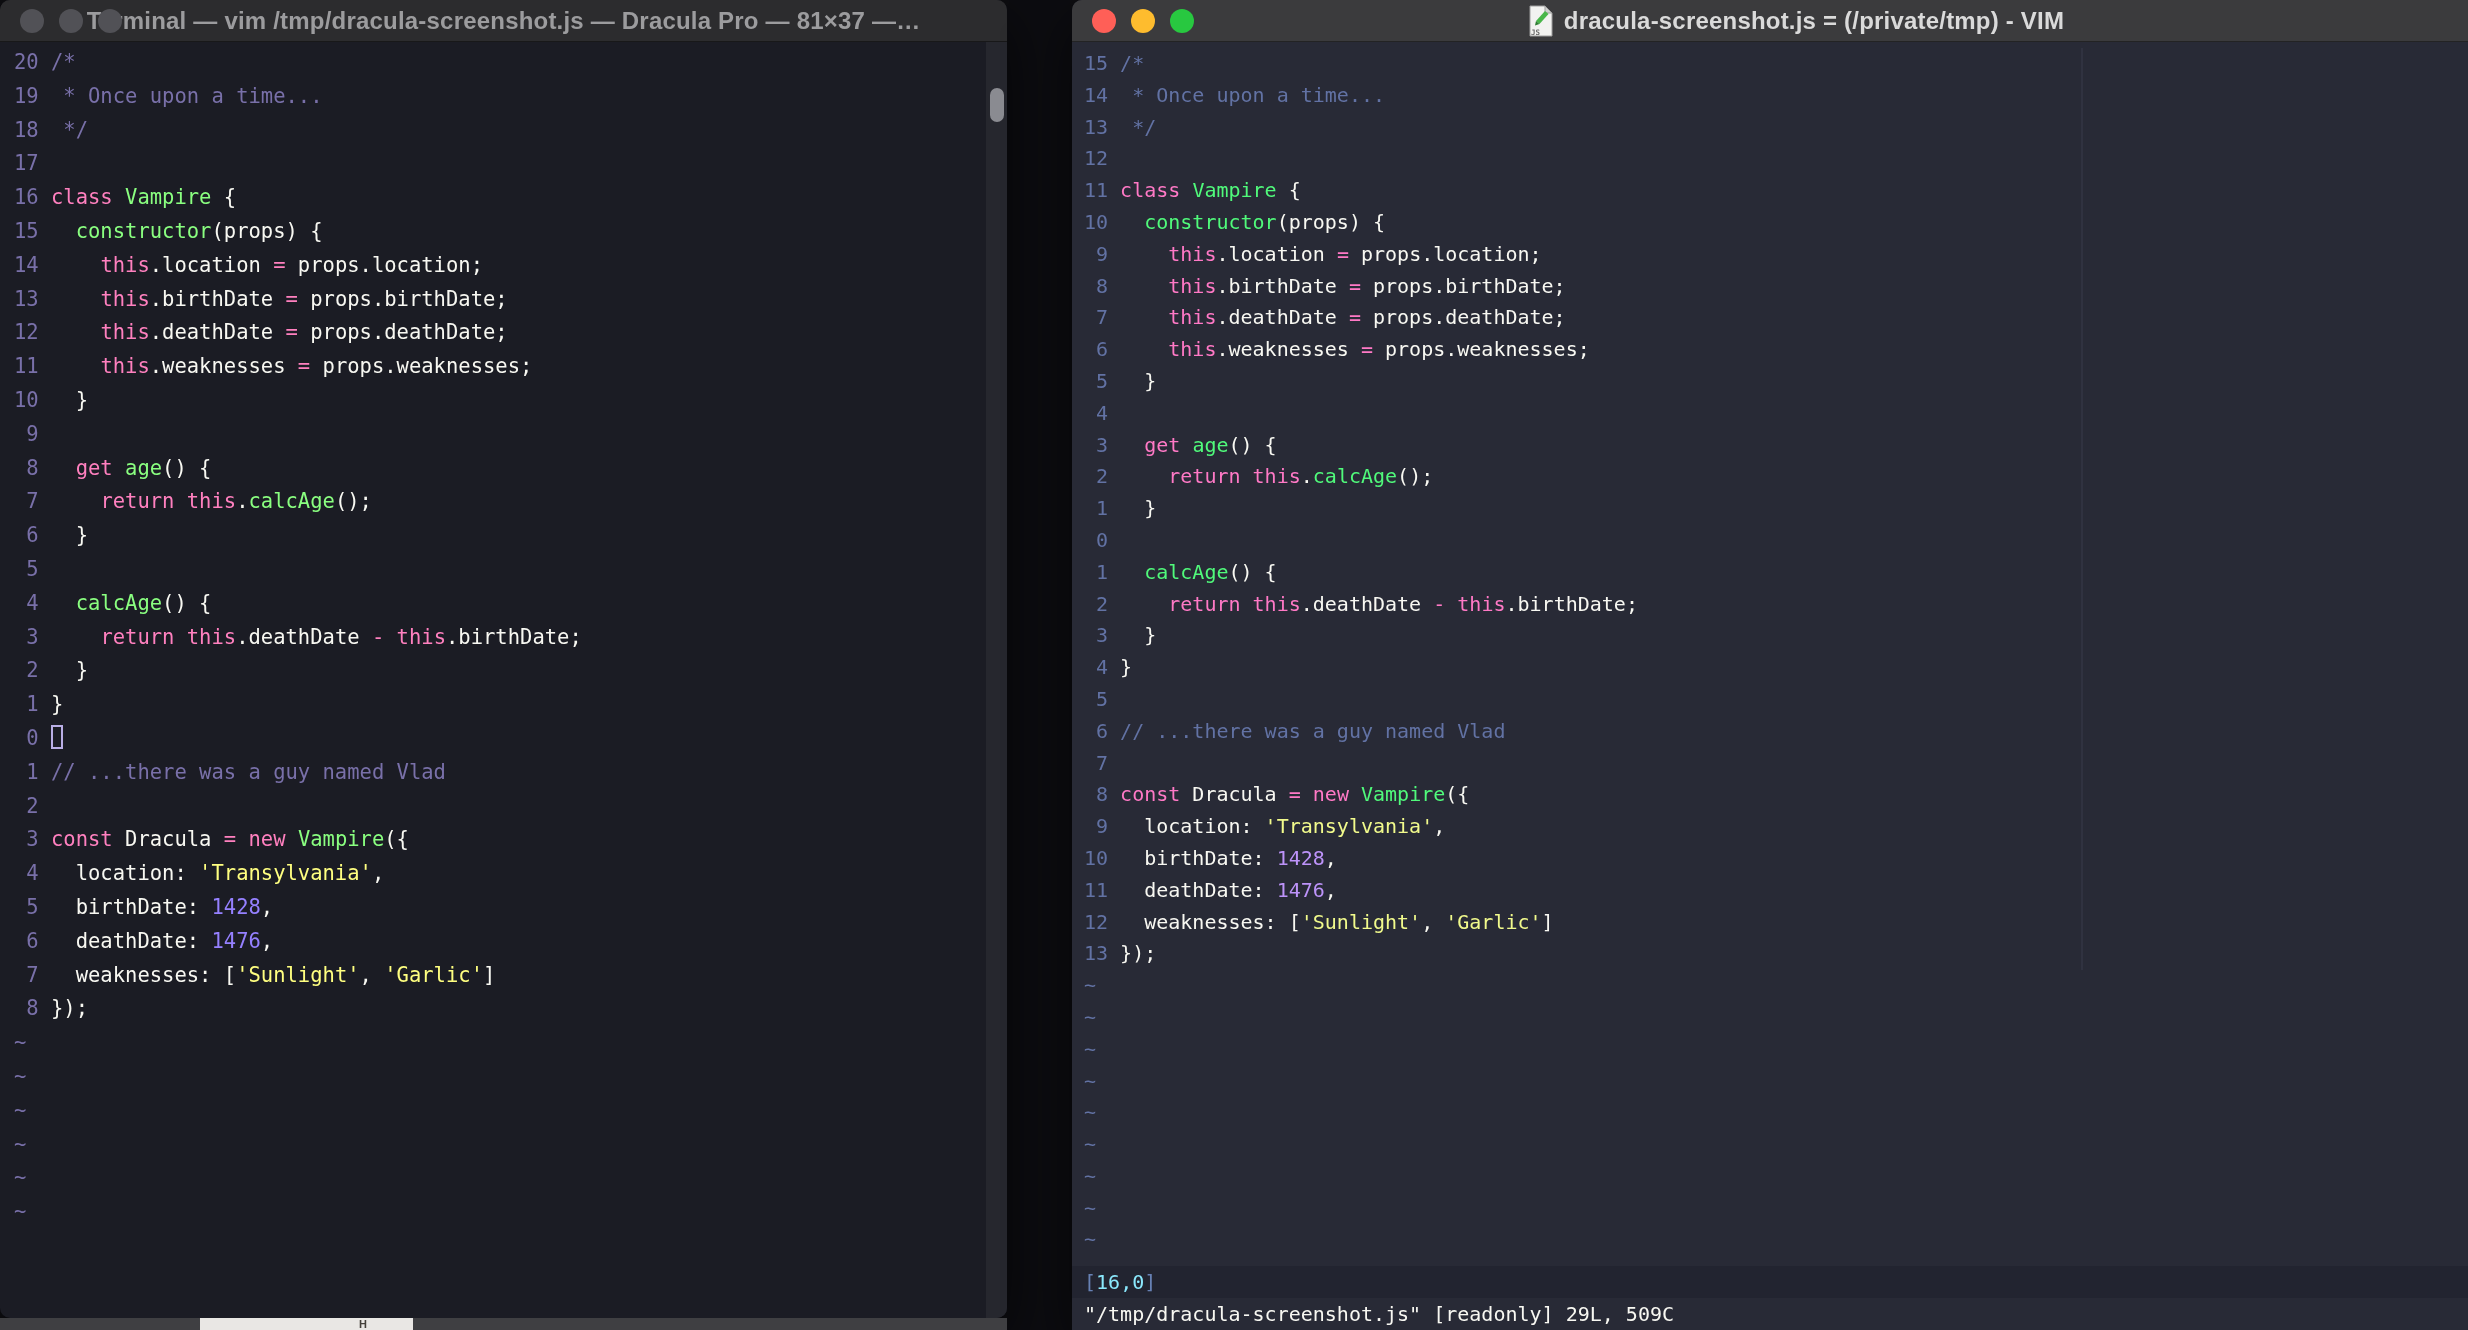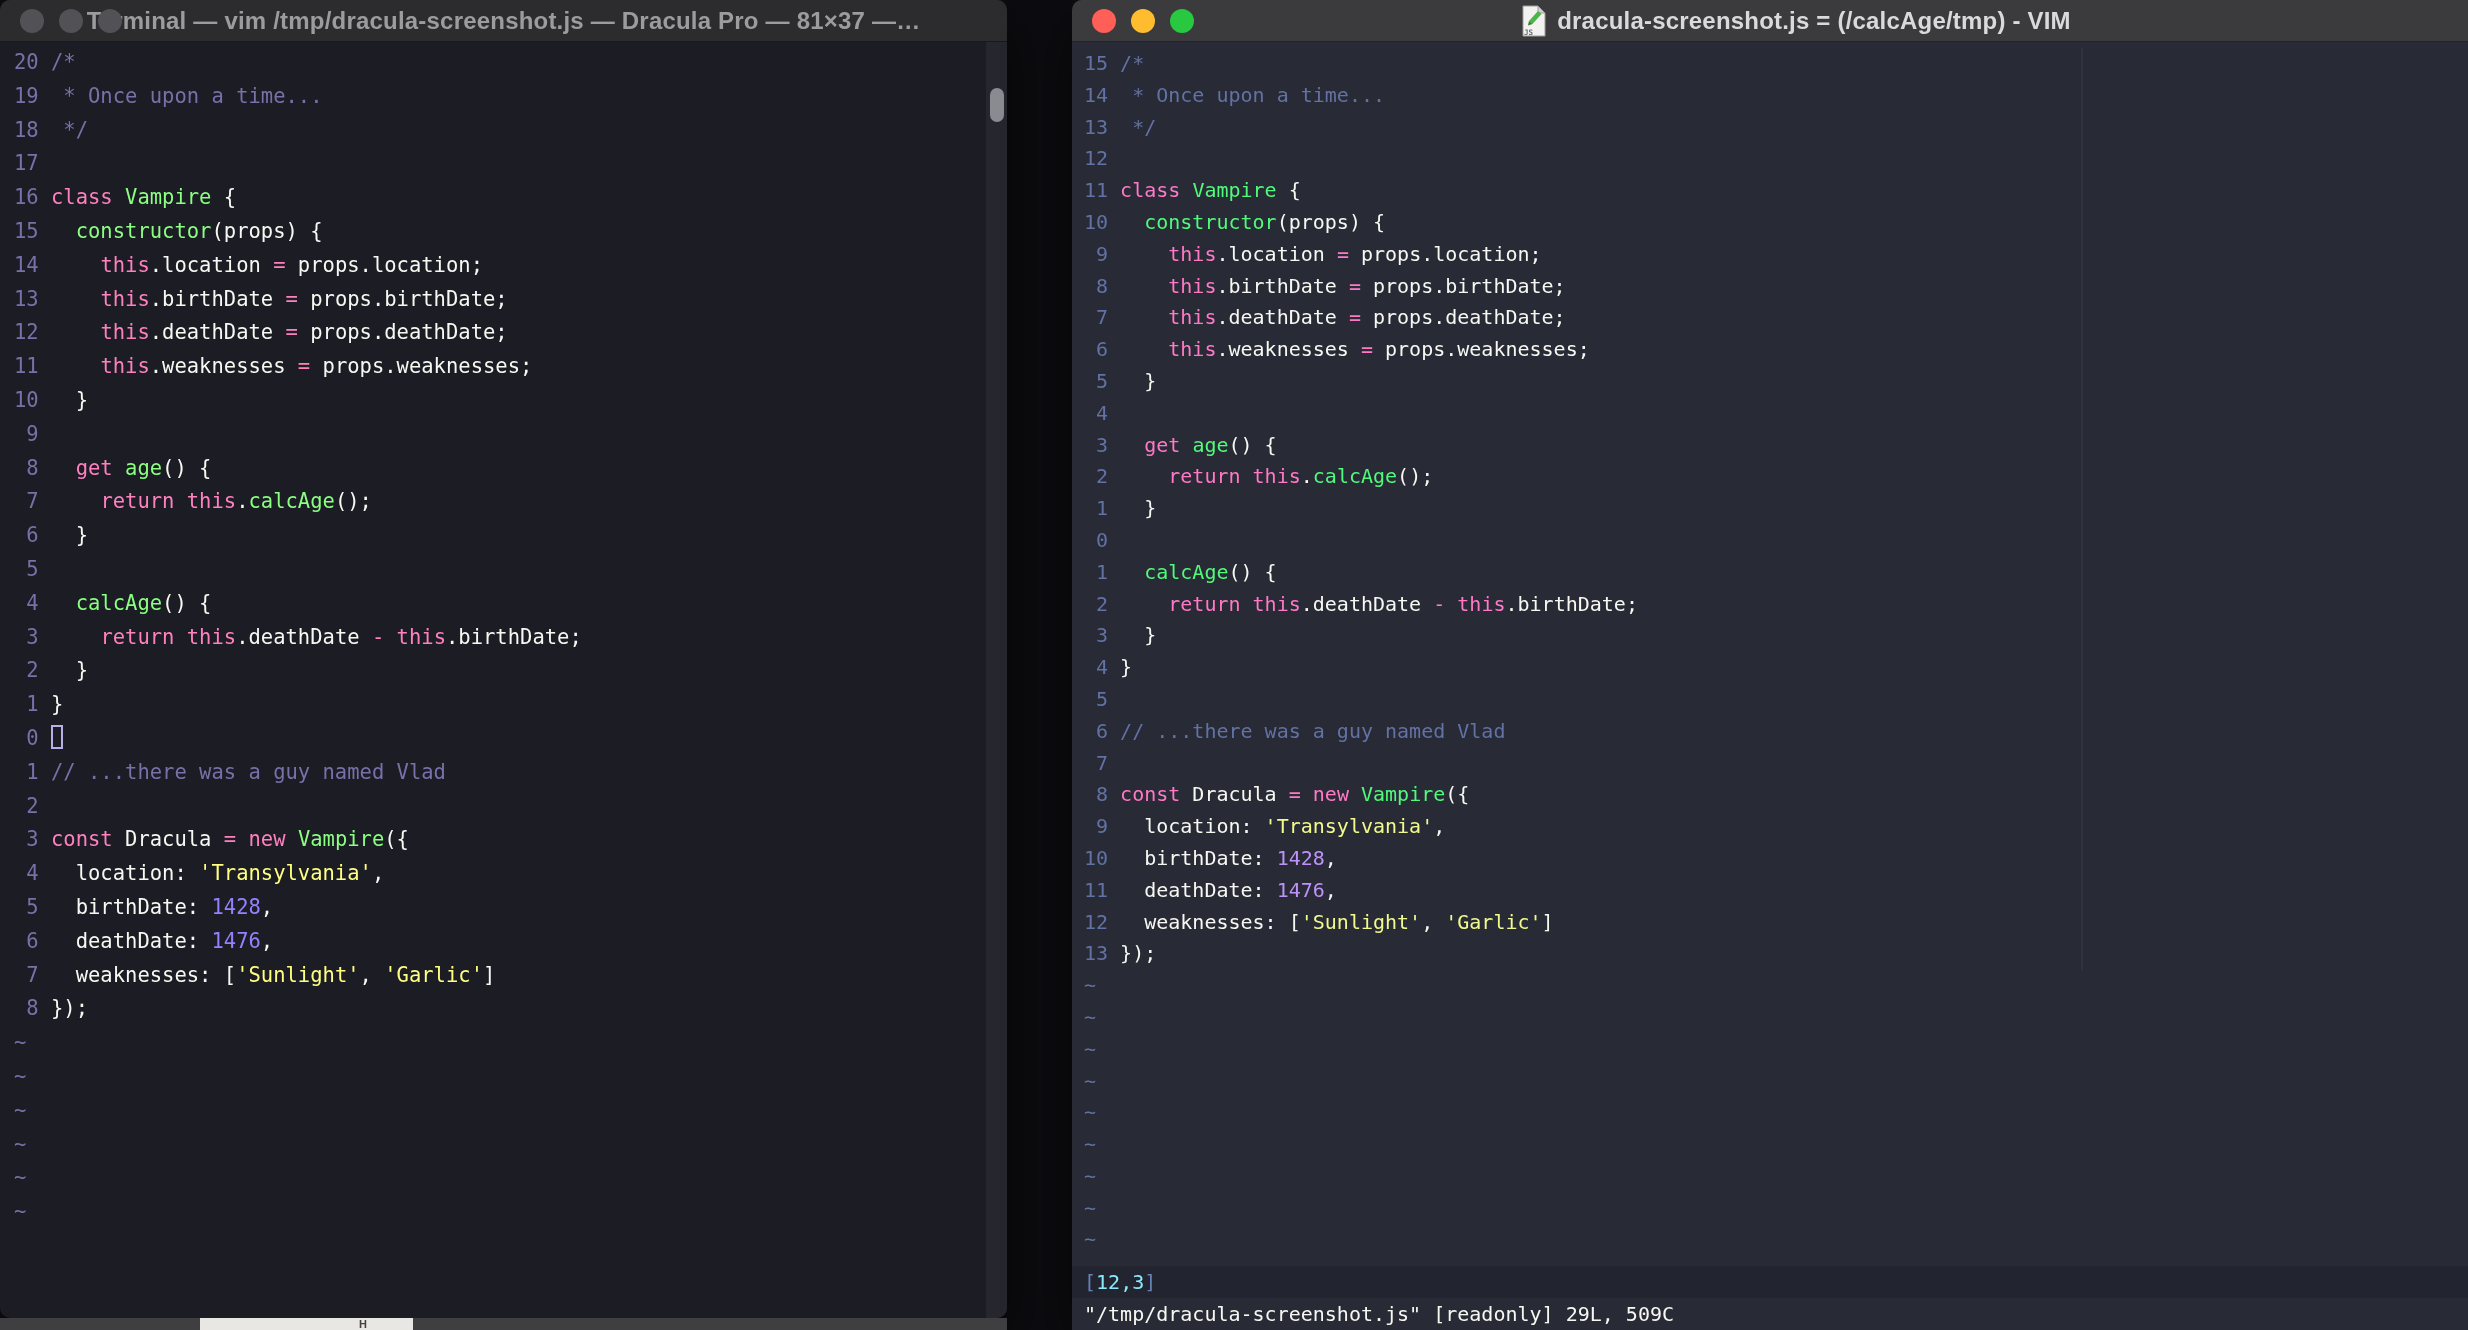--- a/index.html
+++ b/index.html
@@ -79,27 +79,27 @@
       <div class="titlegroup">
         <span class="proxy">
           <svg width="26" height="32" viewBox="0 0 26 32">
             <path d="M2 1 h15 l7 7 v23 h-22 z" fill="#F2F2F0" stroke="#9d9d9d" stroke-width="1"></path>
             <path d="M17 1 l7 7 h-7 z" fill="#CFCFCD" stroke="#9d9d9d" stroke-width="1"></path>
             <path d="M8 16 L17 6 l3.5 3 L11.5 19 z" fill="#49B649"></path>
             <path d="M8 16 l3.5 3 L7 20.5 z" fill="#2E7D32"></path>
             <text x="3" y="30" font-family="DejaVu Sans Mono, monospace" font-size="7.5" font-weight="bold" fill="#6b6b6b">JS</text>
           </svg>
         </span>
-        <span class="title">dracula-screenshot.js = (/calcAge/tmp) - VIM</span>
+        <span class="title">dracula-screenshot.js = (/private/tmp) - VIM</span>
       </div>
     </div>
     <div class="buffer" id="right-buffer"><div class="row"><span class="ln" style="color: rgb(98, 114, 164);">15</span><span class="code"><span style="color: rgb(98, 114, 164);">/*</span></span></div><div class="row"><span class="ln" style="color: rgb(98, 114, 164);">14</span><span class="code"><span style="color: rgb(98, 114, 164);"> * Once upon a time...</span></span></div><div class="row"><span class="ln" style="color: rgb(98, 114, 164);">13</span><span class="code"><span style="color: rgb(98, 114, 164);"> */</span></span></div><div class="row"><span class="ln" style="color: rgb(98, 114, 164);">12</span><span class="code"></span></div><div class="row"><span class="ln" style="color: rgb(98, 114, 164);">11</span><span class="code"><span style="color: rgb(255, 121, 198);">class</span><span style="color: rgb(248, 248, 242);"> </span><span style="color: rgb(80, 250, 123);">Vampire</span><span style="color: rgb(248, 248, 242);"> {</span></span></div><div class="row"><span class="ln" style="color: rgb(98, 114, 164);">10</span><span class="code"><span style="color: rgb(248, 248, 242);">  </span><span style="color: rgb(80, 250, 123);">constructor</span><span style="color: rgb(248, 248, 242);">(props) {</span></span></div><div class="row"><span class="ln" style="color: rgb(98, 114, 164);">9</span><span class="code"><span style="color: rgb(248, 248, 242);">    </span><span style="color: rgb(255, 121, 198);">this</span><span style="color: rgb(248, 248, 242);">.location </span><span style="color: rgb(255, 121, 198);">=</span><span style="color: rgb(248, 248, 242);"> props.location;</span></span></div><div class="row"><span class="ln" style="color: rgb(98, 114, 164);">8</span><span class="code"><span style="color: rgb(248, 248, 242);">    </span><span style="color: rgb(255, 121, 198);">this</span><span style="color: rgb(248, 248, 242);">.birthDate </span><span style="color: rgb(255, 121, 198);">=</span><span style="color: rgb(248, 248, 242);"> props.birthDate;</span></span></div><div class="row"><span class="ln" style="color: rgb(98, 114, 164);">7</span><span class="code"><span style="color: rgb(248, 248, 242);">    </span><span style="color: rgb(255, 121, 198);">this</span><span style="color: rgb(248, 248, 242);">.deathDate </span><span style="color: rgb(255, 121, 198);">=</span><span style="color: rgb(248, 248, 242);"> props.deathDate;</span></span></div><div class="row"><span class="ln" style="color: rgb(98, 114, 164);">6</span><span class="code"><span style="color: rgb(248, 248, 242);">    </span><span style="color: rgb(255, 121, 198);">this</span><span style="color: rgb(248, 248, 242);">.weaknesses </span><span style="color: rgb(255, 121, 198);">=</span><span style="color: rgb(248, 248, 242);"> props.weaknesses;</span></span></div><div class="row"><span class="ln" style="color: rgb(98, 114, 164);">5</span><span class="code"><span style="color: rgb(248, 248, 242);">  }</span></span></div><div class="row"><span class="ln" style="color: rgb(98, 114, 164);">4</span><span class="code"></span></div><div class="row"><span class="ln" style="color: rgb(98, 114, 164);">3</span><span class="code"><span style="color: rgb(248, 248, 242);">  </span><span style="color: rgb(255, 121, 198);">get</span><span style="color: rgb(248, 248, 242);"> </span><span style="color: rgb(80, 250, 123);">age</span><span style="color: rgb(248, 248, 242);">() {</span></span></div><div class="row"><span class="ln" style="color: rgb(98, 114, 164);">2</span><span class="code"><span style="color: rgb(248, 248, 242);">    </span><span style="color: rgb(255, 121, 198);">return</span><span style="color: rgb(248, 248, 242);"> </span><span style="color: rgb(255, 121, 198);">this</span><span style="color: rgb(248, 248, 242);">.</span><span style="color: rgb(80, 250, 123);">calcAge</span><span style="color: rgb(248, 248, 242);">();</span></span></div><div class="row"><span class="ln" style="color: rgb(98, 114, 164);">1</span><span class="code"><span style="color: rgb(248, 248, 242);">  }</span></span></div><div class="row"><span class="ln" style="color: rgb(98, 114, 164);">0</span><span class="code"></span></div><div class="row"><span class="ln" style="color: rgb(98, 114, 164);">1</span><span class="code"><span style="color: rgb(248, 248, 242);">  </span><span style="color: rgb(80, 250, 123);">calcAge</span><span style="color: rgb(248, 248, 242);">() {</span></span></div><div class="row"><span class="ln" style="color: rgb(98, 114, 164);">2</span><span class="code"><span style="color: rgb(248, 248, 242);">    </span><span style="color: rgb(255, 121, 198);">return</span><span style="color: rgb(248, 248, 242);"> </span><span style="color: rgb(255, 121, 198);">this</span><span style="color: rgb(248, 248, 242);">.deathDate </span><span style="color: rgb(255, 121, 198);">-</span><span style="color: rgb(248, 248, 242);"> </span><span style="color: rgb(255, 121, 198);">this</span><span style="color: rgb(248, 248, 242);">.birthDate;</span></span></div><div class="row"><span class="ln" style="color: rgb(98, 114, 164);">3</span><span class="code"><span style="color: rgb(248, 248, 242);">  }</span></span></div><div class="row"><span class="ln" style="color: rgb(98, 114, 164);">4</span><span class="code"><span style="color: rgb(248, 248, 242);">}</span></span></div><div class="row"><span class="ln" style="color: rgb(98, 114, 164);">5</span><span class="code"></span></div><div class="row"><span class="ln" style="color: rgb(98, 114, 164);">6</span><span class="code"><span style="color: rgb(98, 114, 164);">// ...there was a guy named Vlad</span></span></div><div class="row"><span class="ln" style="color: rgb(98, 114, 164);">7</span><span class="code"></span></div><div class="row"><span class="ln" style="color: rgb(98, 114, 164);">8</span><span class="code"><span style="color: rgb(255, 121, 198);">const</span><span style="color: rgb(248, 248, 242);"> Dracula </span><span style="color: rgb(255, 121, 198);">=</span><span style="color: rgb(248, 248, 242);"> </span><span style="color: rgb(255, 121, 198);">new</span><span style="color: rgb(248, 248, 242);"> </span><span style="color: rgb(80, 250, 123);">Vampire</span><span style="color: rgb(248, 248, 242);">({</span></span></div><div class="row"><span class="ln" style="color: rgb(98, 114, 164);">9</span><span class="code"><span style="color: rgb(248, 248, 242);">  location: </span><span style="color: rgb(241, 250, 140);">'Transylvania'</span><span style="color: rgb(248, 248, 242);">,</span></span></div><div class="row"><span class="ln" style="color: rgb(98, 114, 164);">10</span><span class="code"><span style="color: rgb(248, 248, 242);">  birthDate: </span><span style="color: rgb(189, 147, 249);">1428</span><span style="color: rgb(248, 248, 242);">,</span></span></div><div class="row"><span class="ln" style="color: rgb(98, 114, 164);">11</span><span class="code"><span style="color: rgb(248, 248, 242);">  deathDate: </span><span style="color: rgb(189, 147, 249);">1476</span><span style="color: rgb(248, 248, 242);">,</span></span></div><div class="row"><span class="ln" style="color: rgb(98, 114, 164);">12</span><span class="code"><span style="color: rgb(248, 248, 242);">  weaknesses: [</span><span style="color: rgb(241, 250, 140);">'Sunlight'</span><span style="color: rgb(248, 248, 242);">, </span><span style="color: rgb(241, 250, 140);">'Garlic'</span><span style="color: rgb(248, 248, 242);">]</span></span></div><div class="row"><span class="ln" style="color: rgb(98, 114, 164);">13</span><span class="code"><span style="color: rgb(248, 248, 242);">});</span></span></div><div class="row"><span style="color: rgb(98, 114, 164);">~</span></div><div class="row"><span style="color: rgb(98, 114, 164);">~</span></div><div class="row"><span style="color: rgb(98, 114, 164);">~</span></div><div class="row"><span style="color: rgb(98, 114, 164);">~</span></div><div class="row"><span style="color: rgb(98, 114, 164);">~</span></div><div class="row"><span style="color: rgb(98, 114, 164);">~</span></div><div class="row"><span style="color: rgb(98, 114, 164);">~</span></div><div class="row"><span style="color: rgb(98, 114, 164);">~</span></div><div class="row"><span style="color: rgb(98, 114, 164);">~</span></div></div>
     <div class="colorcolumn"></div>
     <div class="statusline" id="right-status">
-      <span id="right-status-right"><span style="color: rgb(103, 129, 180);">[</span><span style="color: rgb(139, 233, 253);">12,3</span><span style="color: rgb(103, 129, 180);">]</span></span>
+      <span id="right-status-right"><span style="color: rgb(103, 129, 180);">[</span><span style="color: rgb(139, 233, 253);">16,0</span><span style="color: rgb(103, 129, 180);">]</span></span>
     </div>
     <div id="right-message">"/tmp/dracula-screenshot.js" [readonly] 29L, 509C</div>
   </section>
 
   <div id="sliver"></div>
   <div id="sliver-white">H</div>
 
 </div>
 
 </body></html>

